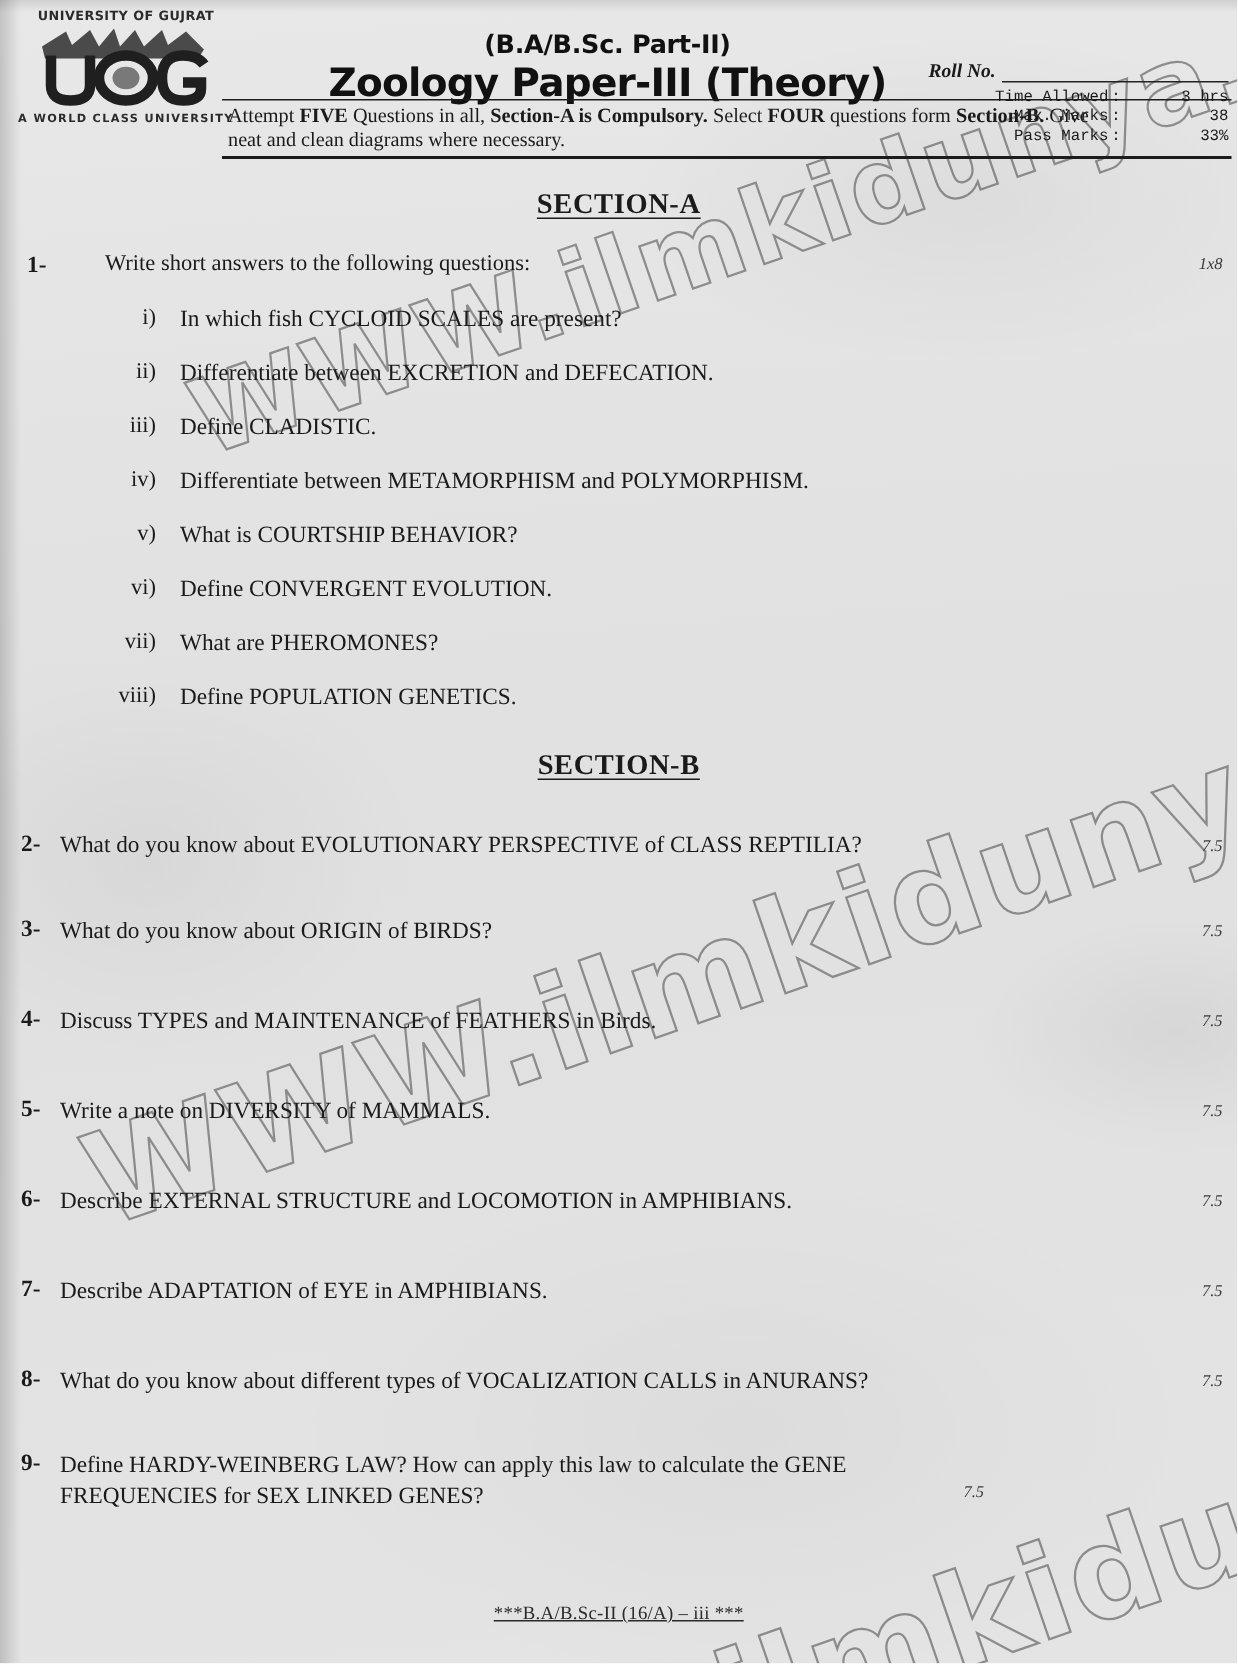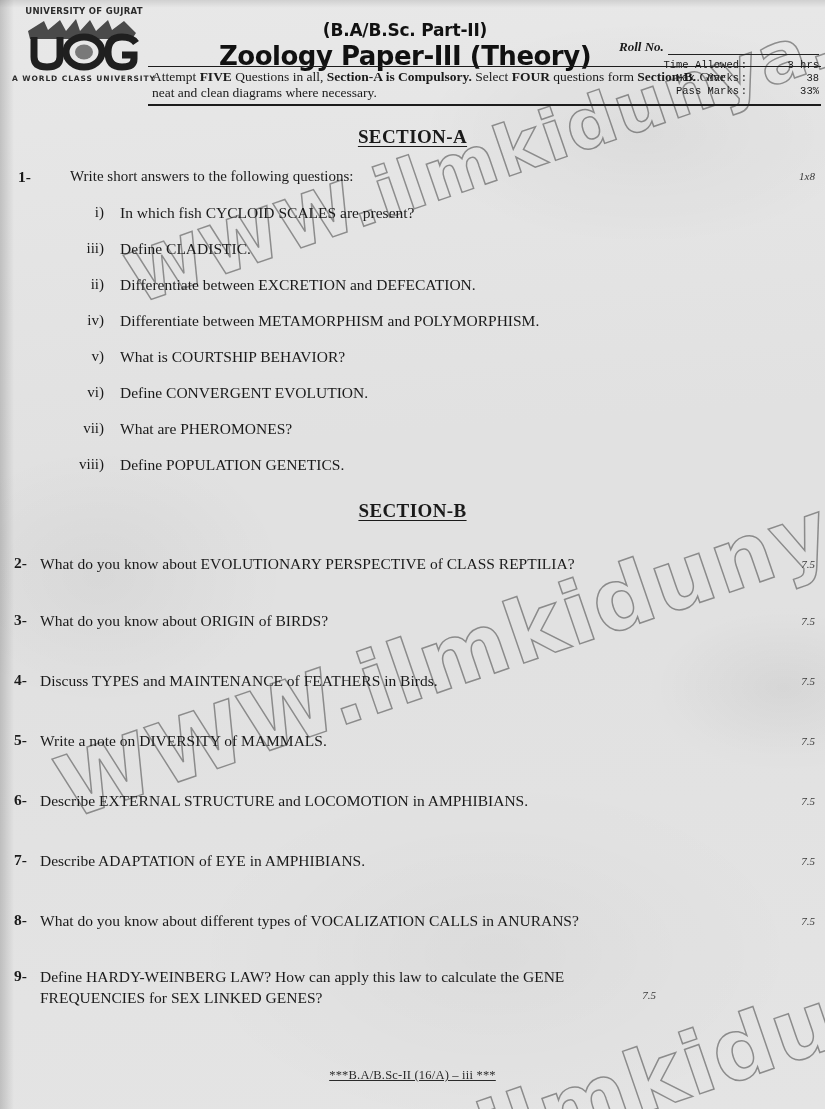--- a/index.html
+++ b/index.html
@@ -368,26 +368,26 @@
       <div class="q1-num">1-</div>
       <div class="q1-text">Write short answers to the following questions:</div>
       <div class="marks-col">1x8</div>
     </div>
 
     <div class="subq">
       <div class="subq-num">i)</div>
       <div class="subq-text">In which fish CYCLOID SCALES are present?</div>
     </div>
     <div class="subq">
+      <div class="subq-num">ii)</div>
+      <div class="subq-text">Differentiate between EXCRETION and DEFECATION.</div>
+    </div>
+    <div class="subq">
       <div class="subq-num">iii)</div>
       <div class="subq-text">Define CLADISTIC.</div>
-    </div>
-    <div class="subq">
-      <div class="subq-num">ii)</div>
-      <div class="subq-text">Differentiate between EXCRETION and DEFECATION.</div>
     </div>
     <div class="subq">
       <div class="subq-num">iv)</div>
       <div class="subq-text">Differentiate between METAMORPHISM and POLYMORPHISM.</div>
     </div>
     <div class="subq">
       <div class="subq-num">v)</div>
       <div class="subq-text">What is COURTSHIP BEHAVIOR?</div>
     </div>
     <div class="subq">

